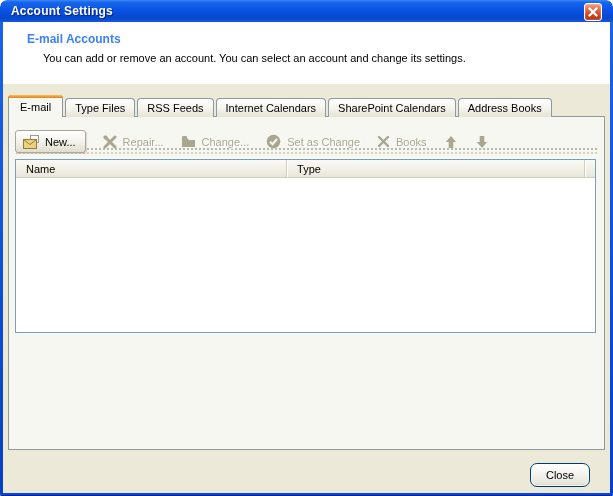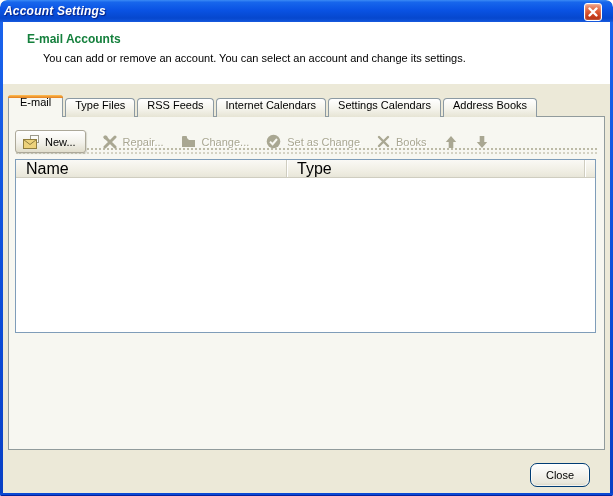--- a/index.html
+++ b/index.html
@@ -14,24 +14,23 @@
   }
 
   
   .titlebar {
     position:absolute; left:0; top:0; width:613px; height:22px;
     background:linear-gradient(180deg,#3B8BF5 0%,#1766EC 10%,#0A53E4 45%,#0647CE 82%,#0E52D8 94%,#1A5CDE 100%);
     border-radius:7px 7px 0 0;
     display:flex; align-items:center;
   }
   .titlebar-text {
-    margin-left:4px; color:#fff; font-weight:bold; font-size:12px;
+    margin-left:11px; color:#fff; font-weight:bold; font-size:12px;
     text-shadow:1px 1px 1px rgba(8,28,120,.95);
     letter-spacing:.2px;
-    font-style:italic;
   }
   .close-btn {
     position:absolute; left:584px; top:3px; width:18px; height:18px;
     border:1px solid #ffffff; border-radius:3px;
     background:linear-gradient(180deg,#F0A389 0%,#E2633C 40%,#CC4220 70%,#B23010 100%);
     box-shadow:inset 0 0 2px rgba(255,255,255,.6);
     display:flex; align-items:center; justify-content:center;
     cursor:default;
   }
   .border-left, .border-right {
@@ -44,35 +43,35 @@
     background:linear-gradient(180deg,#0A49D4 0 2px,#04209E 2px 3px);
   }
 
   
   .header-band {
     position:absolute; left:3px; top:22px; width:607px; height:62px;
     background:#ffffff;
   }
   .header-title {
     position:absolute; left:24px; top:10px;
-    font-size:12px; font-weight:bold; color:#15803d;
+    font-size:12px; font-weight:bold; color:#3b82f6;
   }
   .header-desc {
     position:absolute; left:40px; top:30px;
     font-size:11px; color:#000;
   }
 
   
   .tabs {
     position:absolute; left:8px; top:95px; height:22px;
     display:flex; align-items:flex-end; gap:2px; z-index:3;
   }
   .tab {
     height:19px; padding:0 9px;
-    display:flex; 
+    display:flex; align-items:center;
     border:1px solid #8C9AA3; border-bottom:none;
     border-radius:4px 4px 0 0;
     background:linear-gradient(180deg,#FFFFFF 0%,#F4F3EB 55%,#E6E4D4 100%);
     white-space:nowrap; cursor:default;
   }
   .tab.active {
     position:relative; height:22px; padding:0 11px;
     background:#F7F7F1; z-index:4;
   }
   .tab.active::before {
@@ -119,21 +118,21 @@
     border:1px solid #7F9DB9; background:#ffffff;
     display:flex; flex-direction:column;
   }
   .list-header {
     height:18px; display:flex; flex:0 0 18px;
     background:linear-gradient(180deg,#FAF9F5 0%,#EFEDE2 70%,#E8E6D9 100%);
     border-bottom:1px solid #CFCDC0;
   }
   .hcell {
     display:flex; align-items:center; padding-left:10px;
-    font-size:16px; color:#000;
+    font-size:11px; color:#000;
   }
   .hcell-name { width:281px; }
   .hcell-type { width:310px; border-left:1px solid #CFCDC0; box-shadow:inset 1px 0 0 #ffffff; }
   .hcell-stub { flex:1; border-left:1px solid #CFCDC0; box-shadow:inset 1px 0 0 #ffffff; }
   .list-body { flex:1; background:#fff; }
 
   
   .btn-close {
     position:absolute; left:530px; top:463px; width:60px; height:24px;
     border:1px solid #003C74; border-radius:7px;
@@ -173,21 +172,21 @@
     <div class="tab">
         <span>Type Files</span>
       </div>
     <div class="tab">
         <span>RSS Feeds</span>
       </div>
     <div class="tab">
         <span>Internet Calendars</span>
       </div>
     <div class="tab">
-        <span>Settings Calendars</span>
+        <span>SharePoint Calendars</span>
       </div>
     <div class="tab">
         <span>Address Books</span>
       </div>
   </div>
 
   <div class="tabpage">
 
     <div class="texture">
       <div class="dots"></div>

